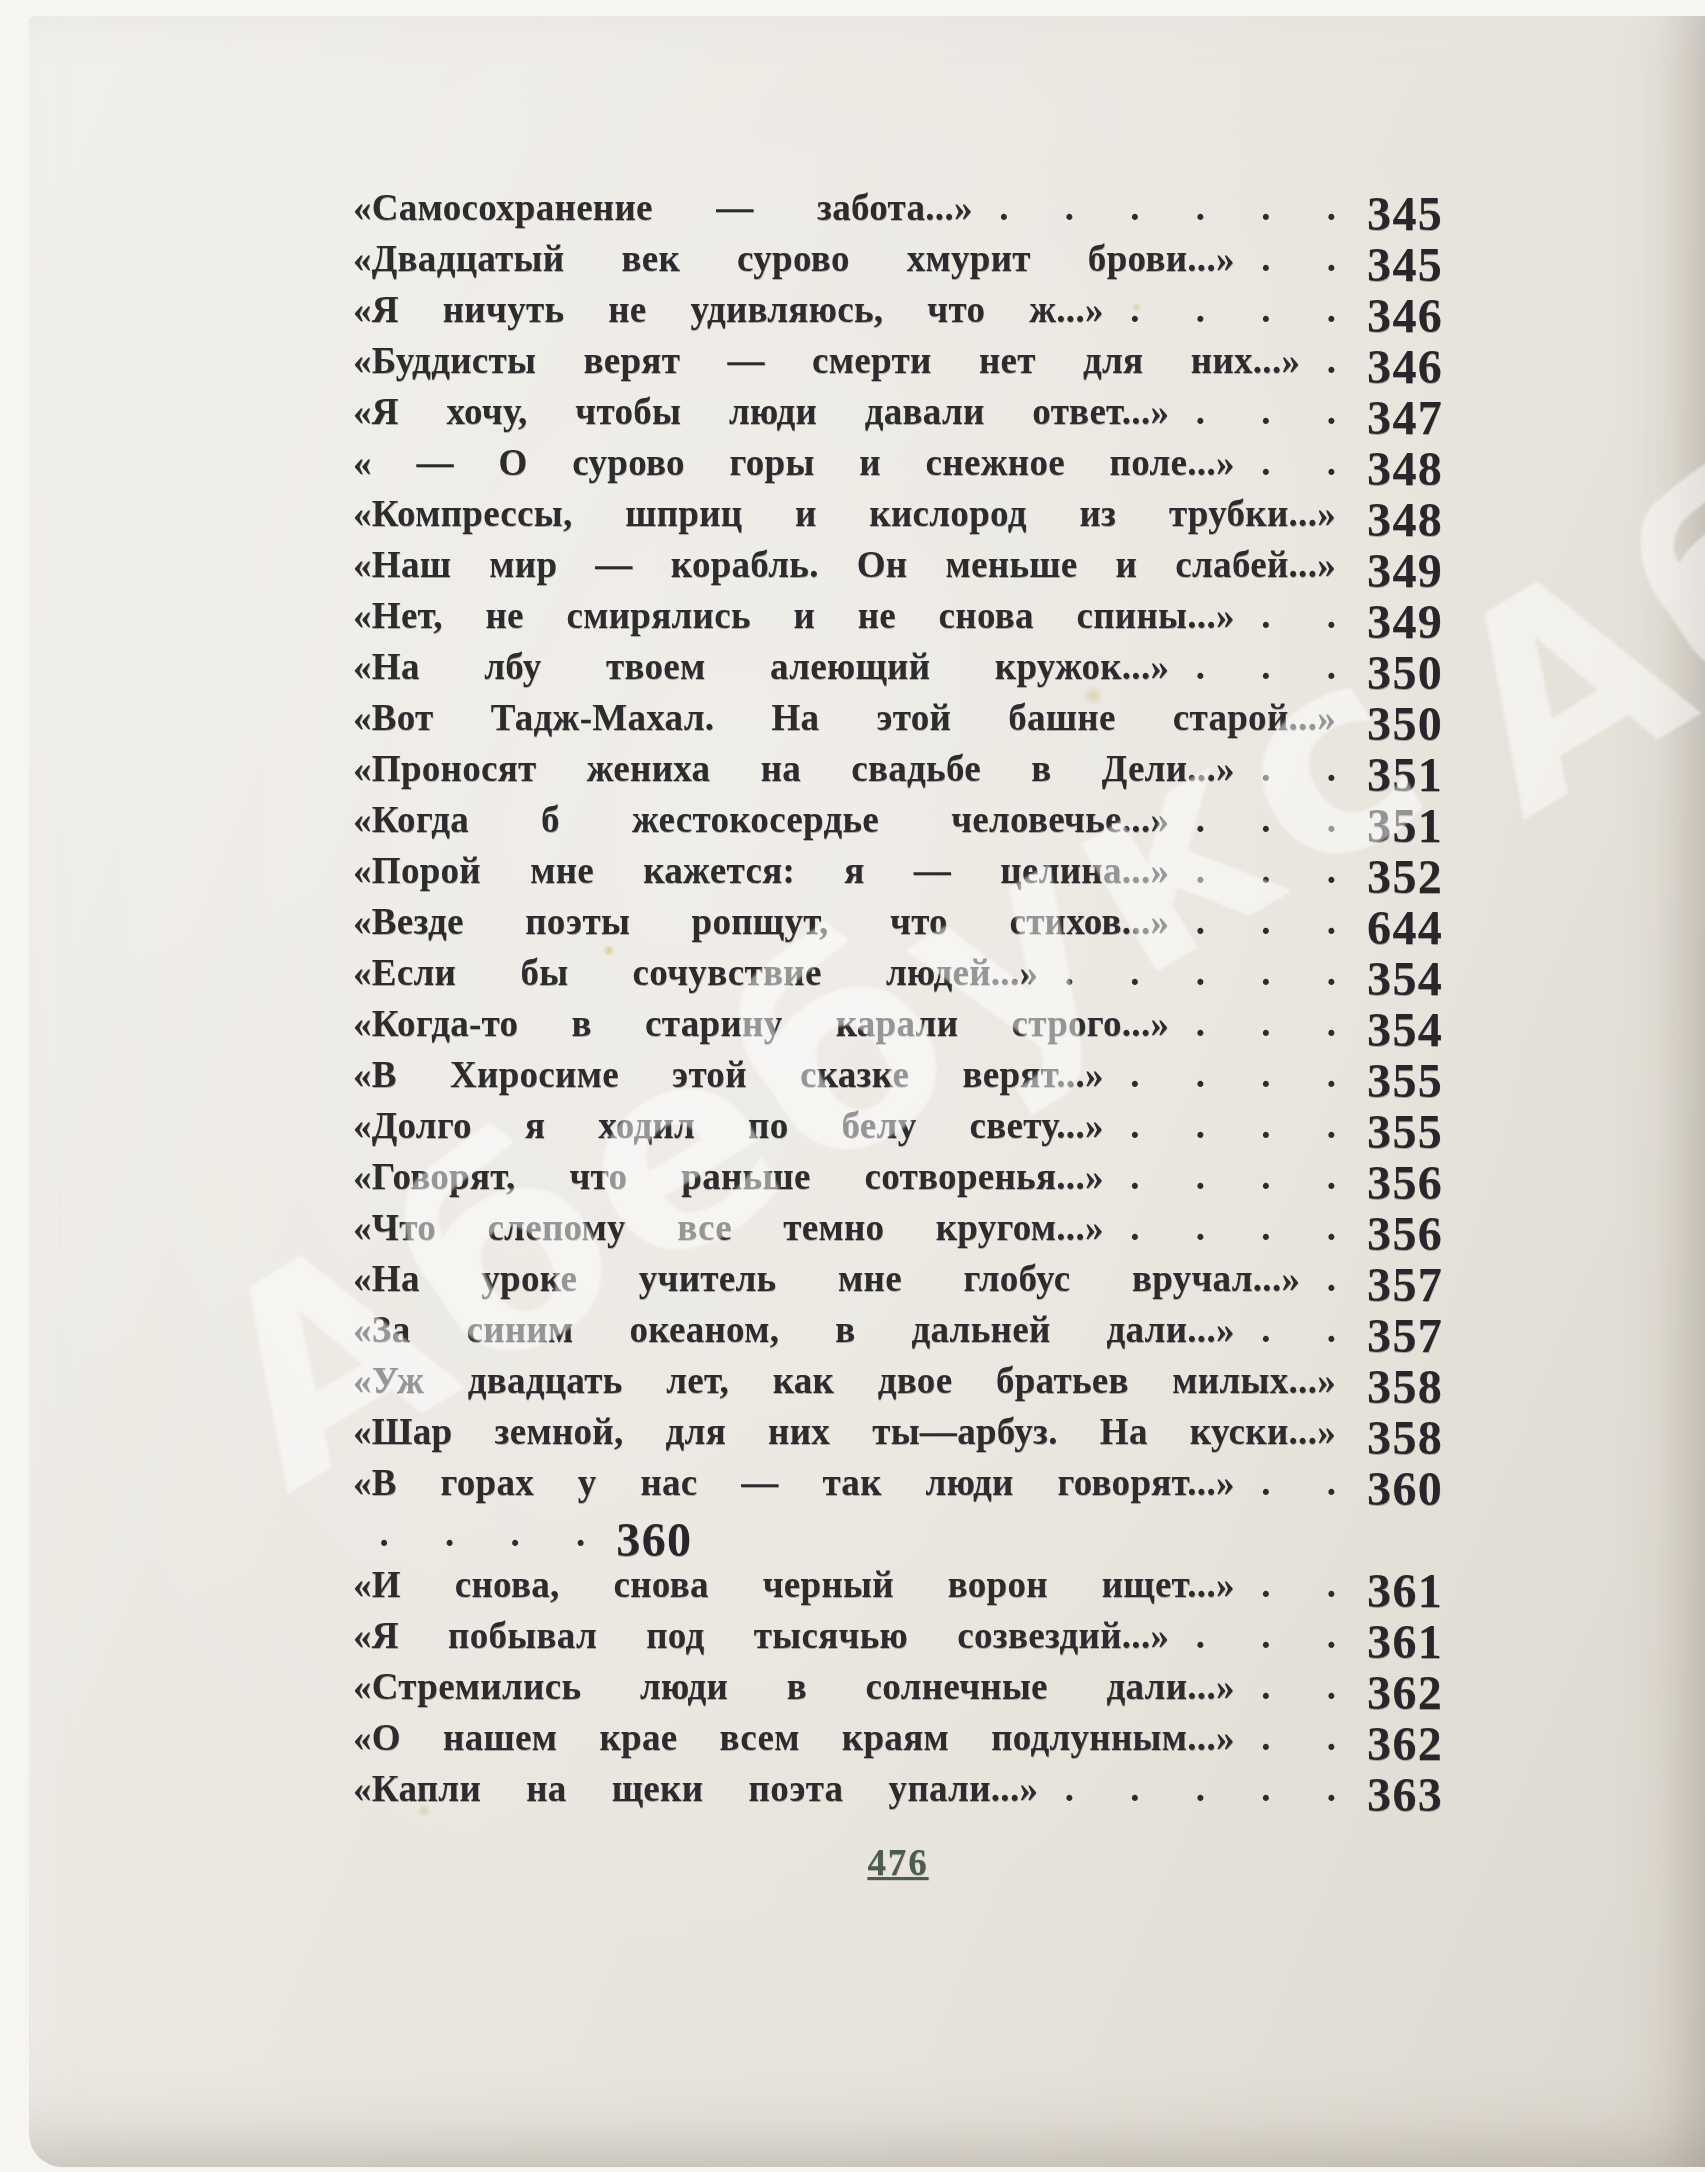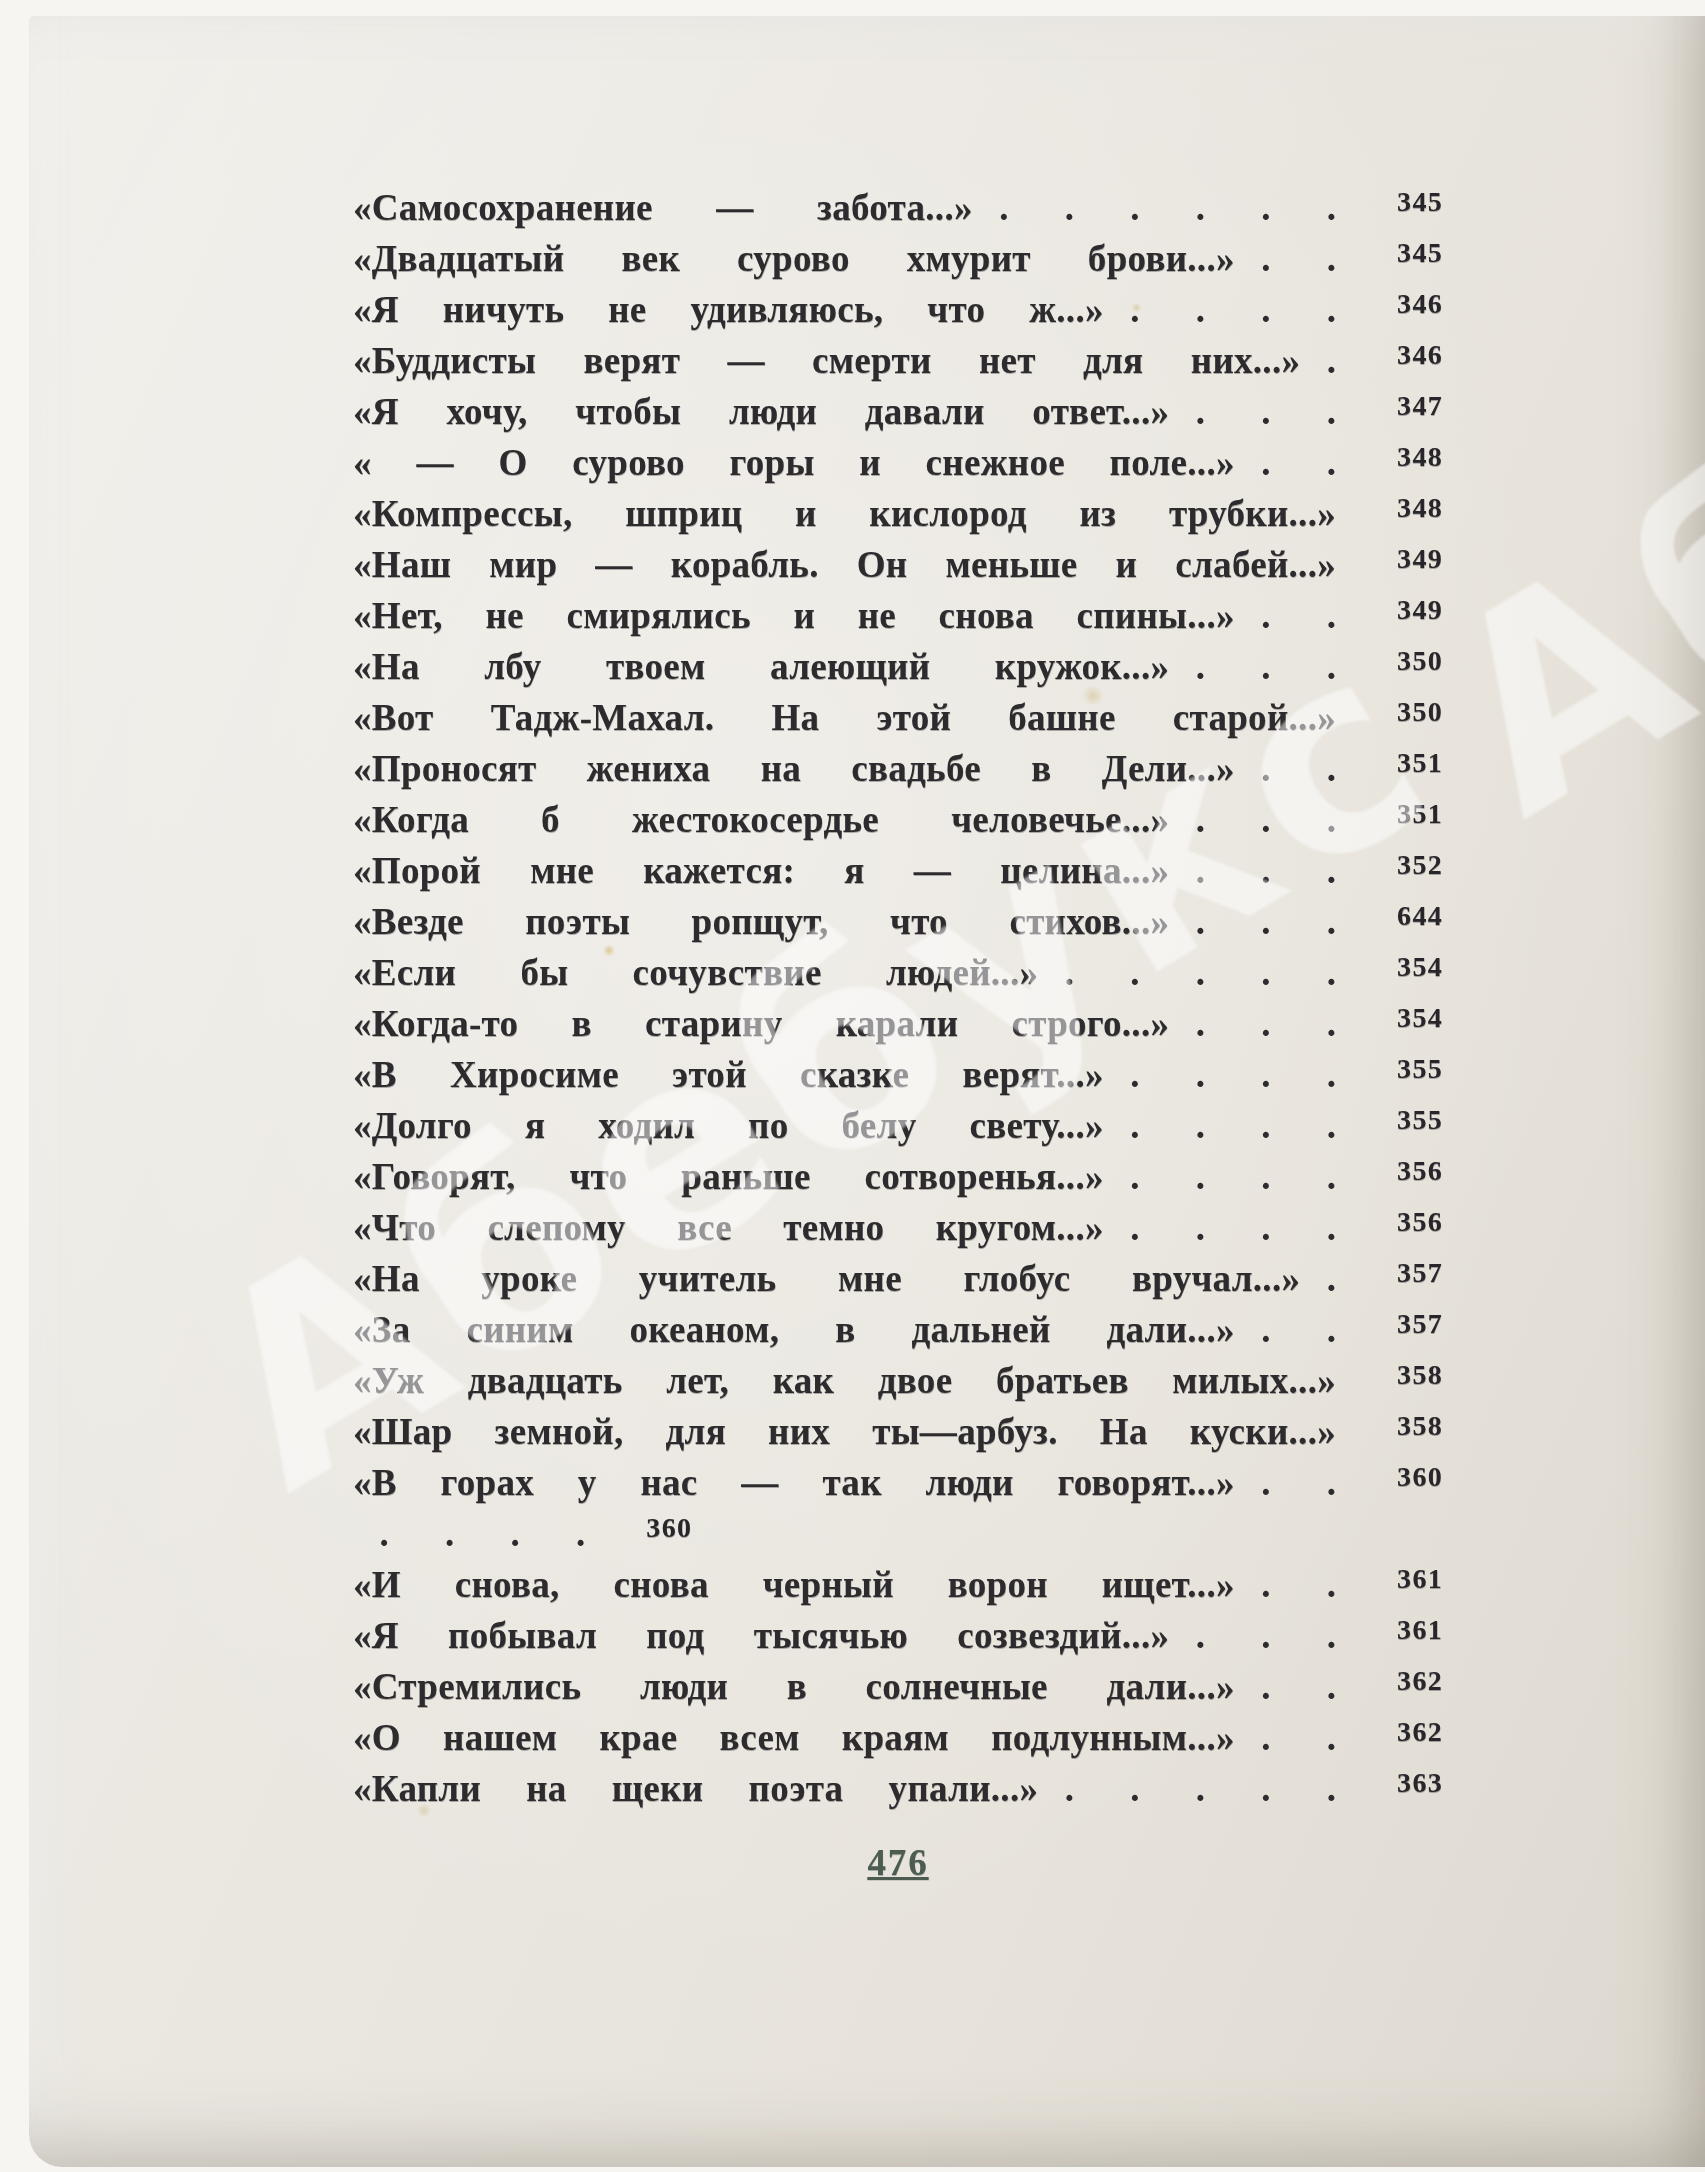--- a/index.html
+++ b/index.html
@@ -76,21 +76,21 @@
     color: #2d2b2e;
     word-spacing: 47px;
     margin-left: 26.5px;
     white-space: nowrap;
   }
   .dot-leader:empty { margin-left: 0; }
   .toc-page {
     min-width: 87px;
     padding-left: 20px;
     text-align: right;
-    font-size: 28px;
+    font-size: 48px;
     font-weight: 700;
     color: #28262a;
     letter-spacing: 1.3px;
     text-shadow: 0.4px 0.5px 0.4px rgba(40,38,42,0.35);
   }
 
   
   #footer-folio {
     position: absolute;
     left: 353px; top: 1841px;

